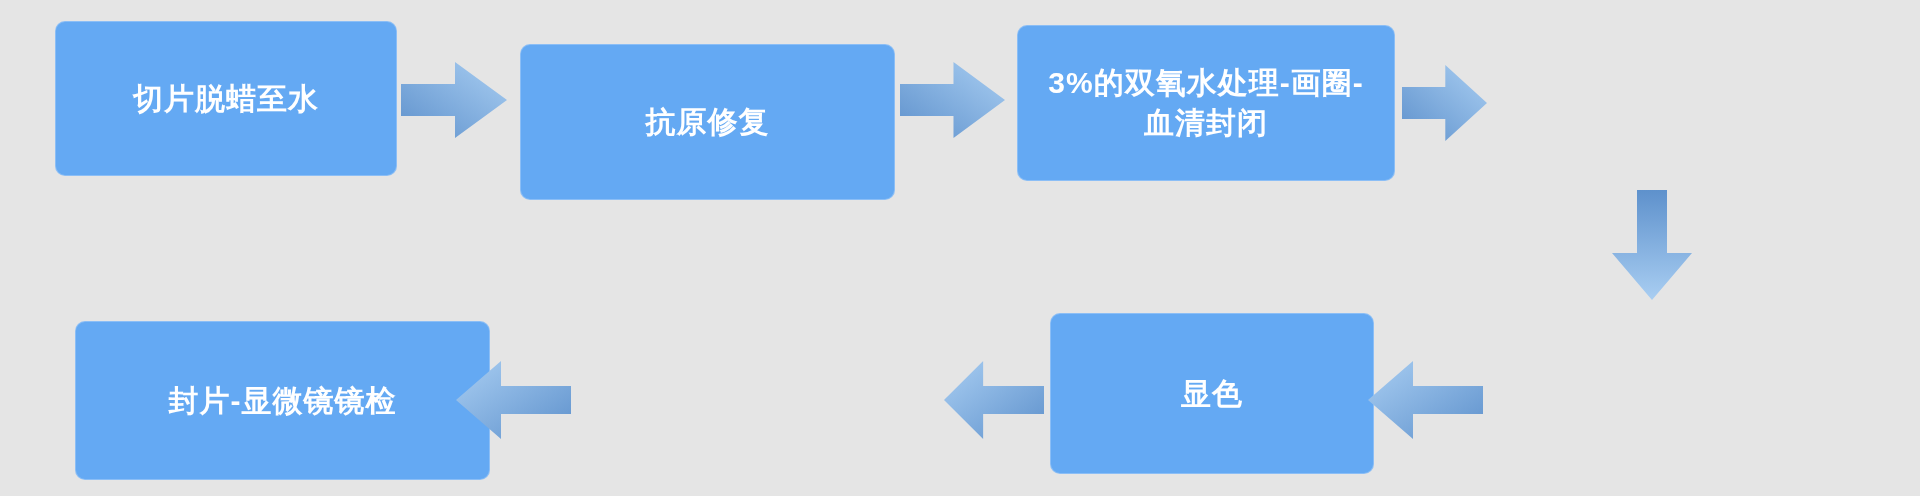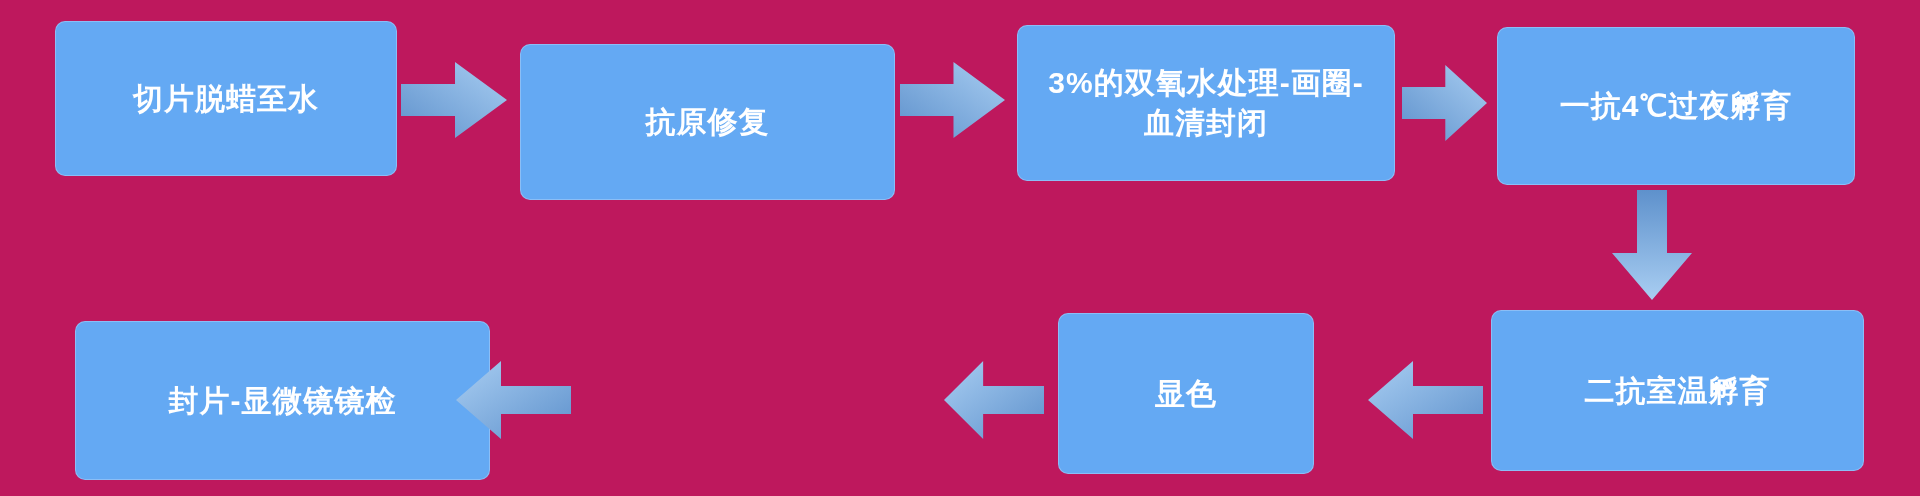--- a/index.html
+++ b/index.html
@@ -5,21 +5,21 @@
   html, body {
     margin: 0;
     padding: 0;
     background: #ffffff;
     font-family: "Liberation Sans", sans-serif;
   }
   .canvas {
     position: relative;
     width: 1920px;
     height: 496px;
-    background: #be185d;
+    background: #e5e5e5;
     overflow: hidden;
   }
   .step-box {
     position: absolute;
     background: #64a9f3;
     border-radius: 10px;
     display: flex;
     align-items: center;
     justify-content: center;
     box-sizing: border-box;
@@ -73,29 +73,23 @@
 
   <div class="step-box" style="left:520px; top:21px; width:375px; height:156px;margin-top:23px;">
     <span class="step-label">抗原修复</span>
   </div>
 
   <div class="step-box" style="left:1017px; top:25px; width:378px; height:156px;">
     <span class="step-label">3%的双氧水处理-画圈-
 血清封闭</span>
   </div>
 
-  <div class="step-box" style="left:1497px; top:27px; width:358px; height:158px;">
-    <span class="step-label">一抗4℃过夜孵育</span>
-  </div>
 
-  <div class="step-box" style="left:1491px; top:310px; width:373px; height:161px;">
-    <span class="step-label">二抗室温孵育</span>
-  </div>
 
-  <div class="step-box" style="left:1050px; top:313px; width:256px; height:161px;margin-left:8px;">
+  <div class="step-box" style="left:1050px; top:313px; width:324px; height:161px;">
     <span class="step-label">显色</span>
   </div>
 
 
   <div class="step-box" style="left:75px; top:321px; width:415px; height:159px;">
     <span class="step-label">封片-显微镜镜检</span>
   </div>
 
   <svg class="arrow" style="left:401px; top:62px;" width="106" height="76" viewBox="0 0 106 76" preserveAspectRatio="none">
     <polygon points="0,22 54,22 54,0 106,38 54,76 54,54 0,54" fill="url(#gradR)"></polygon>

